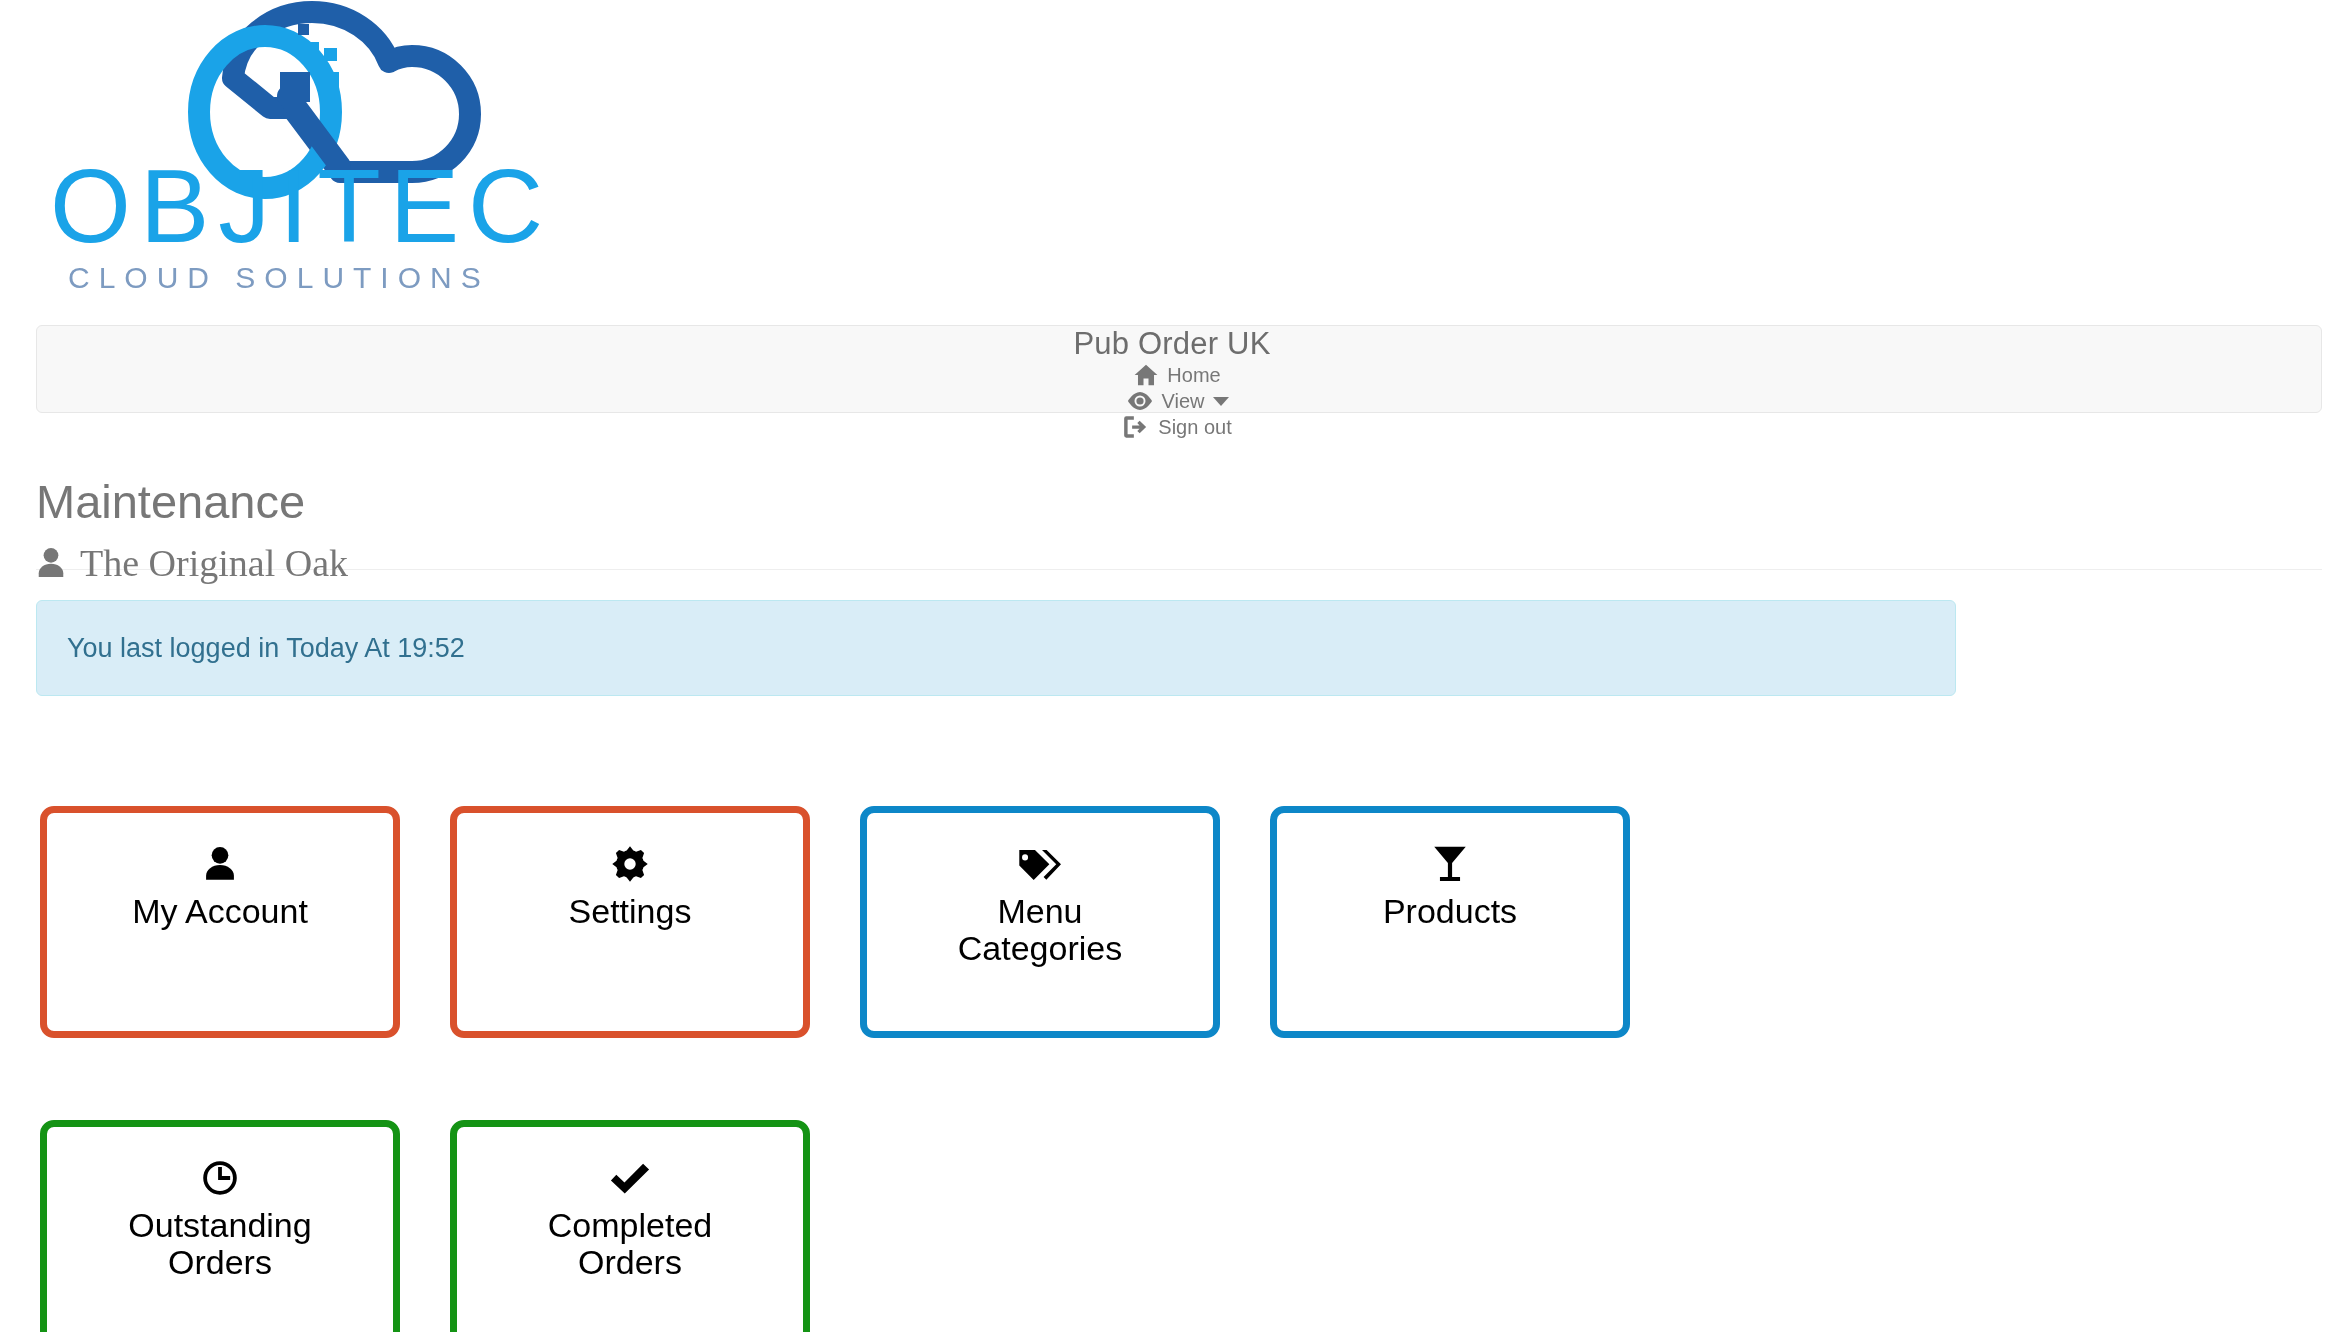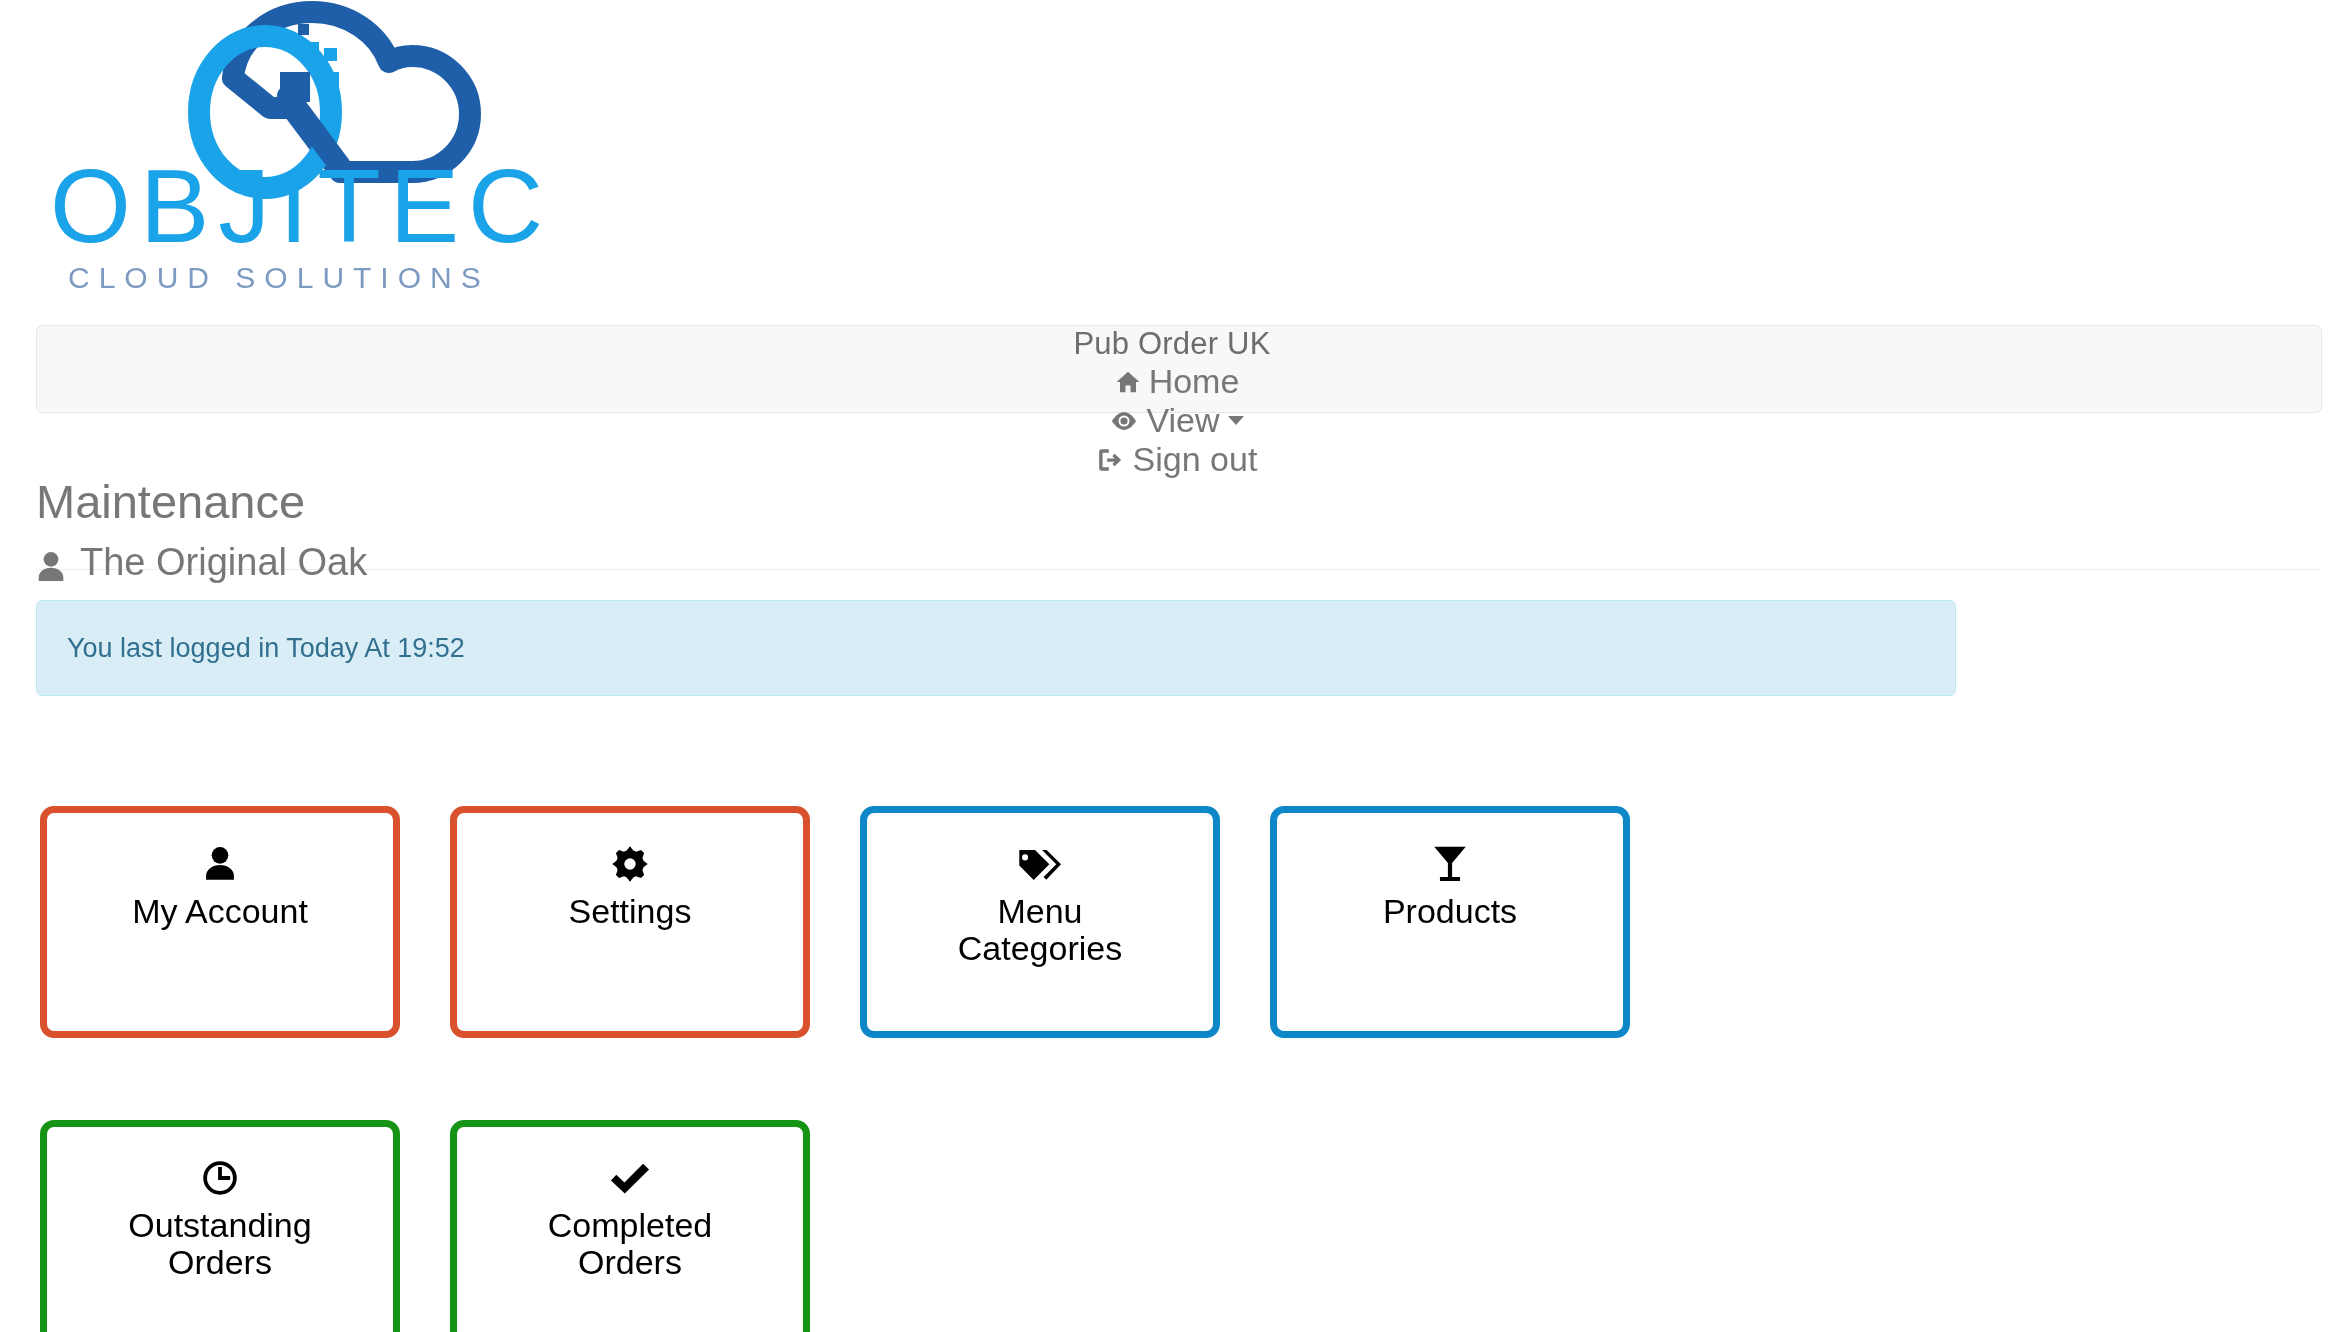--- a/index.html
+++ b/index.html
@@ -42,21 +42,21 @@
     font-size: 31px;
     color: #6d6d6d;
     font-weight: 400;
     margin-right: 50px;
     letter-spacing: 0.2px;
     text-decoration: none;
   }
   .nav-item {
     display: flex;
     align-items: center;
-    font-size: 34px;
+    font-size: 20px;
     color: #777777;
     margin-right: 40px;
     text-decoration: none;
     white-space: nowrap;
   }
   .nav-item .ico {
     display: inline-flex;
     align-items: center;
     margin-right: 8px;
   }
@@ -86,24 +86,25 @@
   .page-title {
     font-size: 47px;
     color: #777777;
     font-weight: 400;
     line-height: 1;
     margin: 0;
     padding-top: 8px;
   }
   .user-block {
     display: flex;
-    align-items: flex-end;
+    align-items: center;
     font-size: 38px;
     color: #777777;
     padding-top: 16px;
+    font-family: Liberation Serif, serif;
   }
   .user-block .ico { margin-right: 14px; display:inline-flex; align-items:center; }
 
   
   .alert-info {
     position: absolute;
     left: 36px;
     top: 600px;
     width: 1920px;
     height: 96px;

